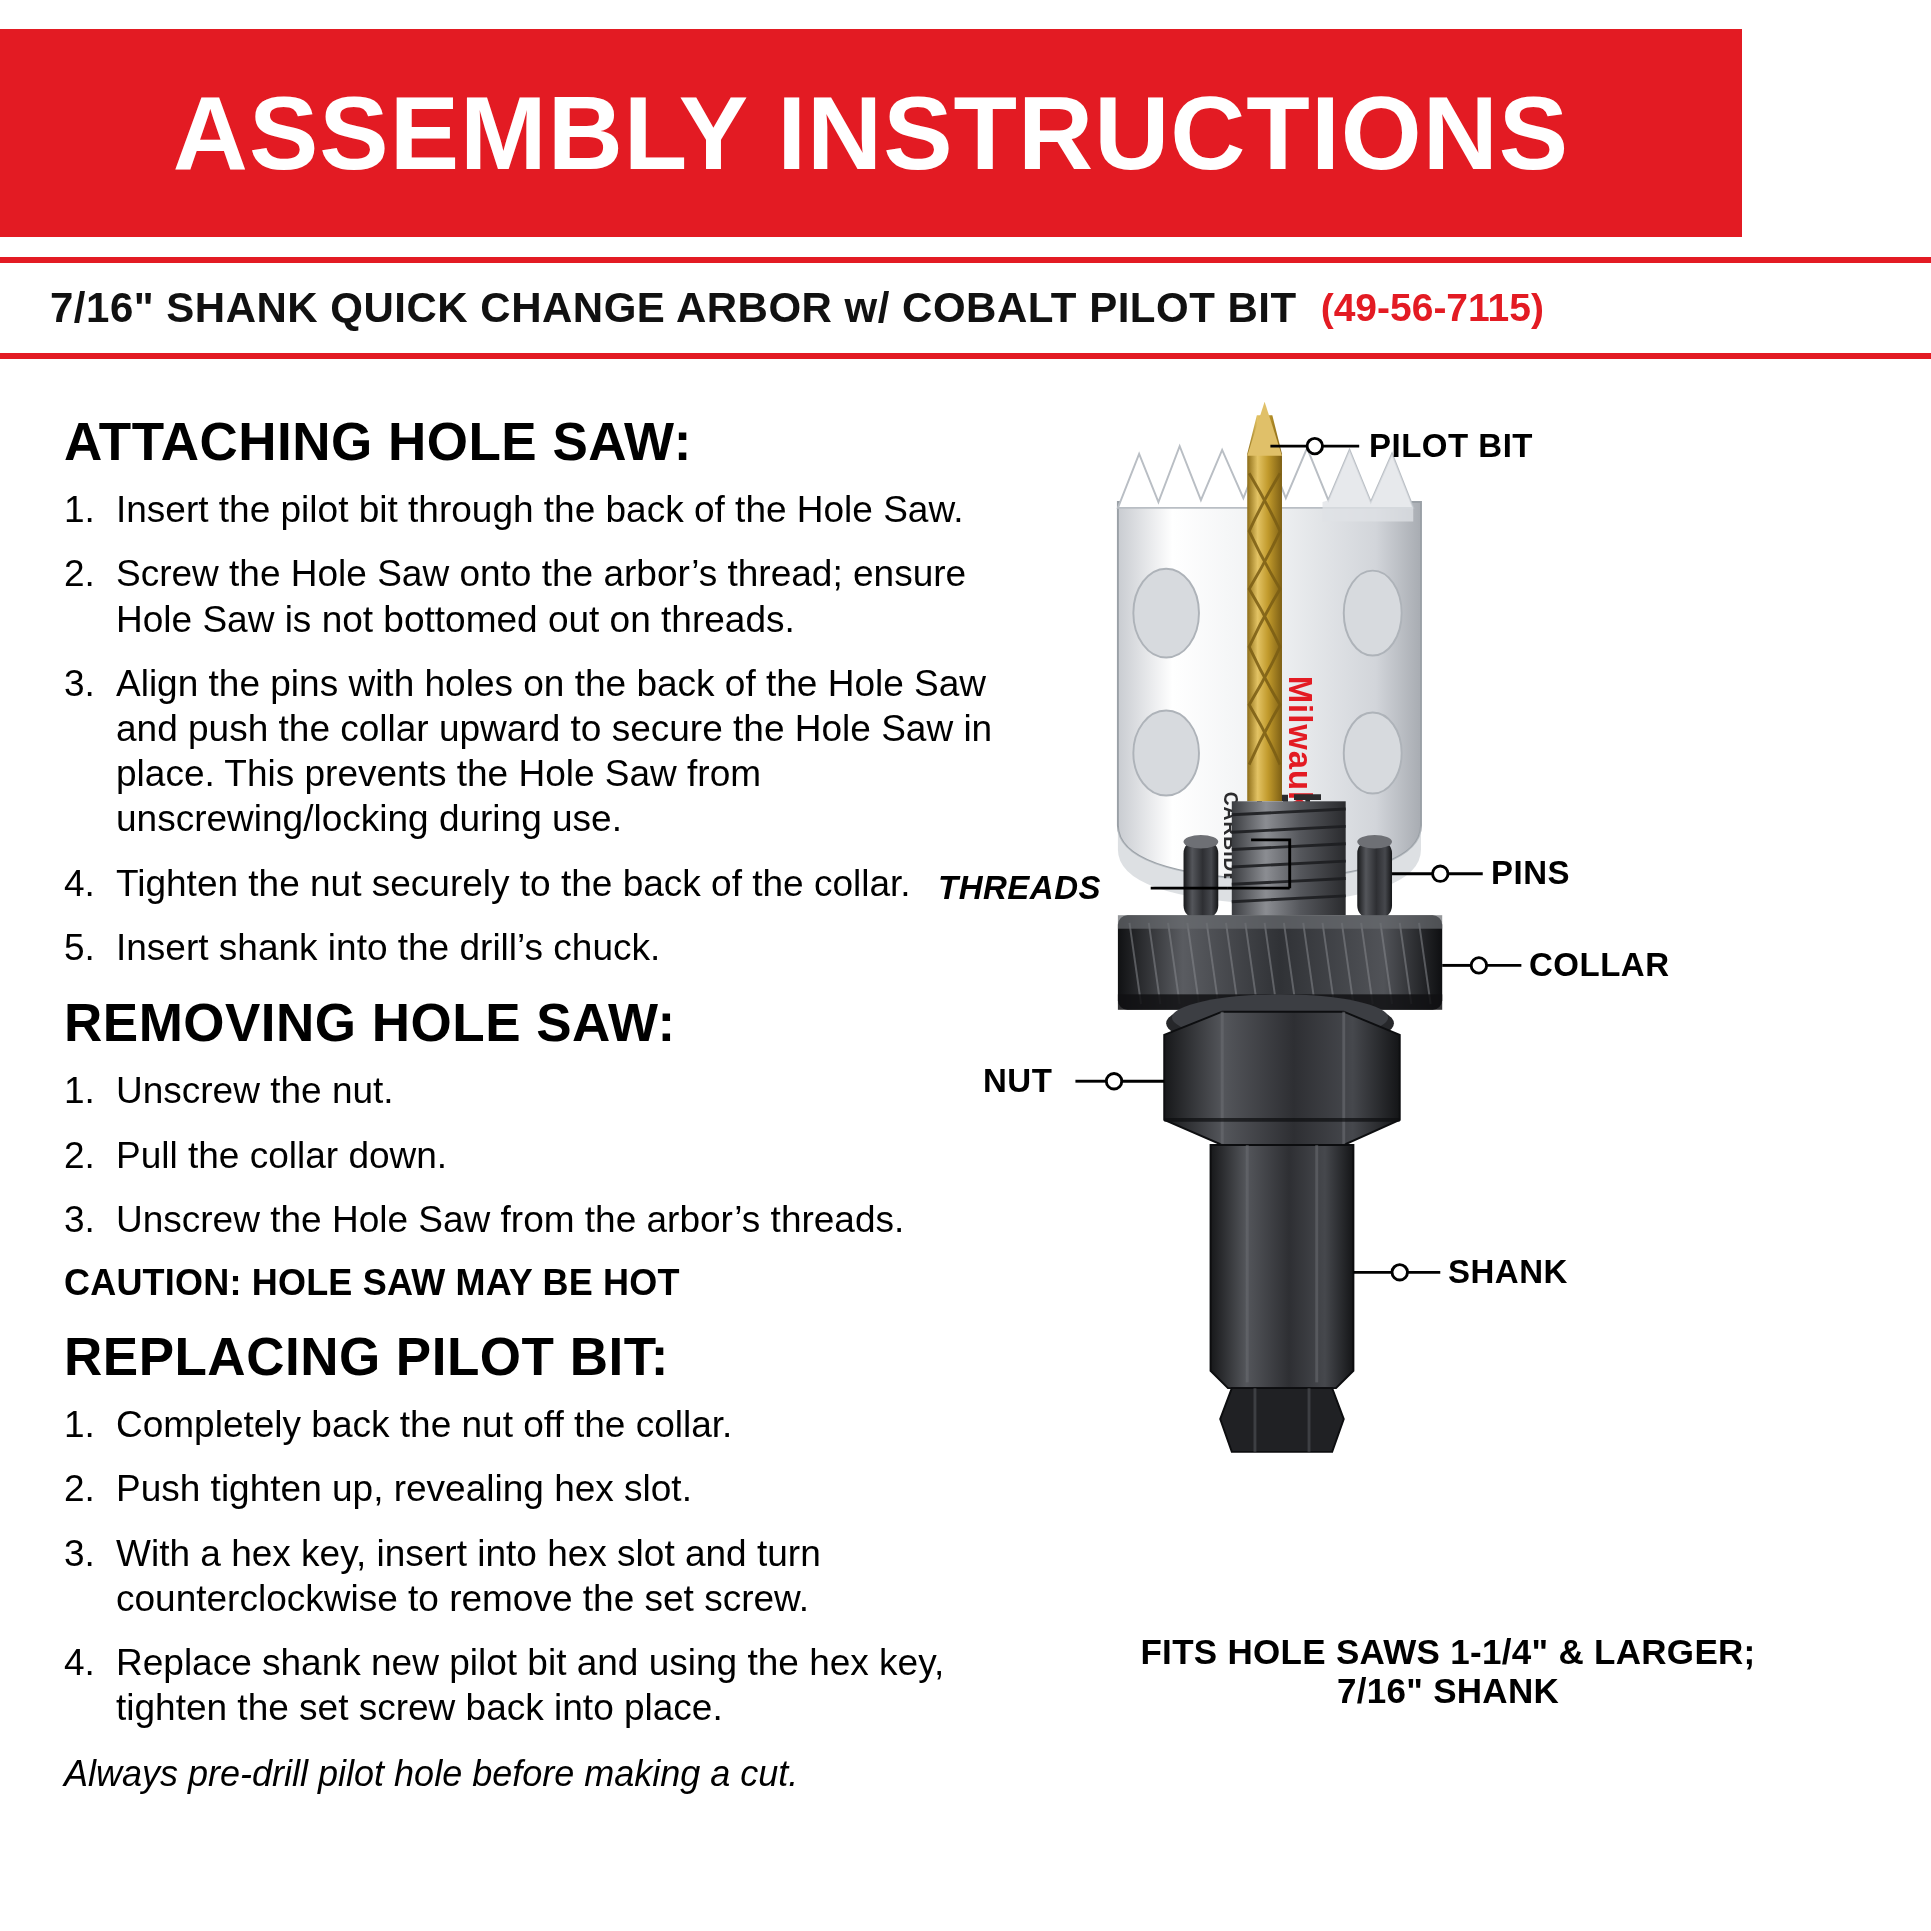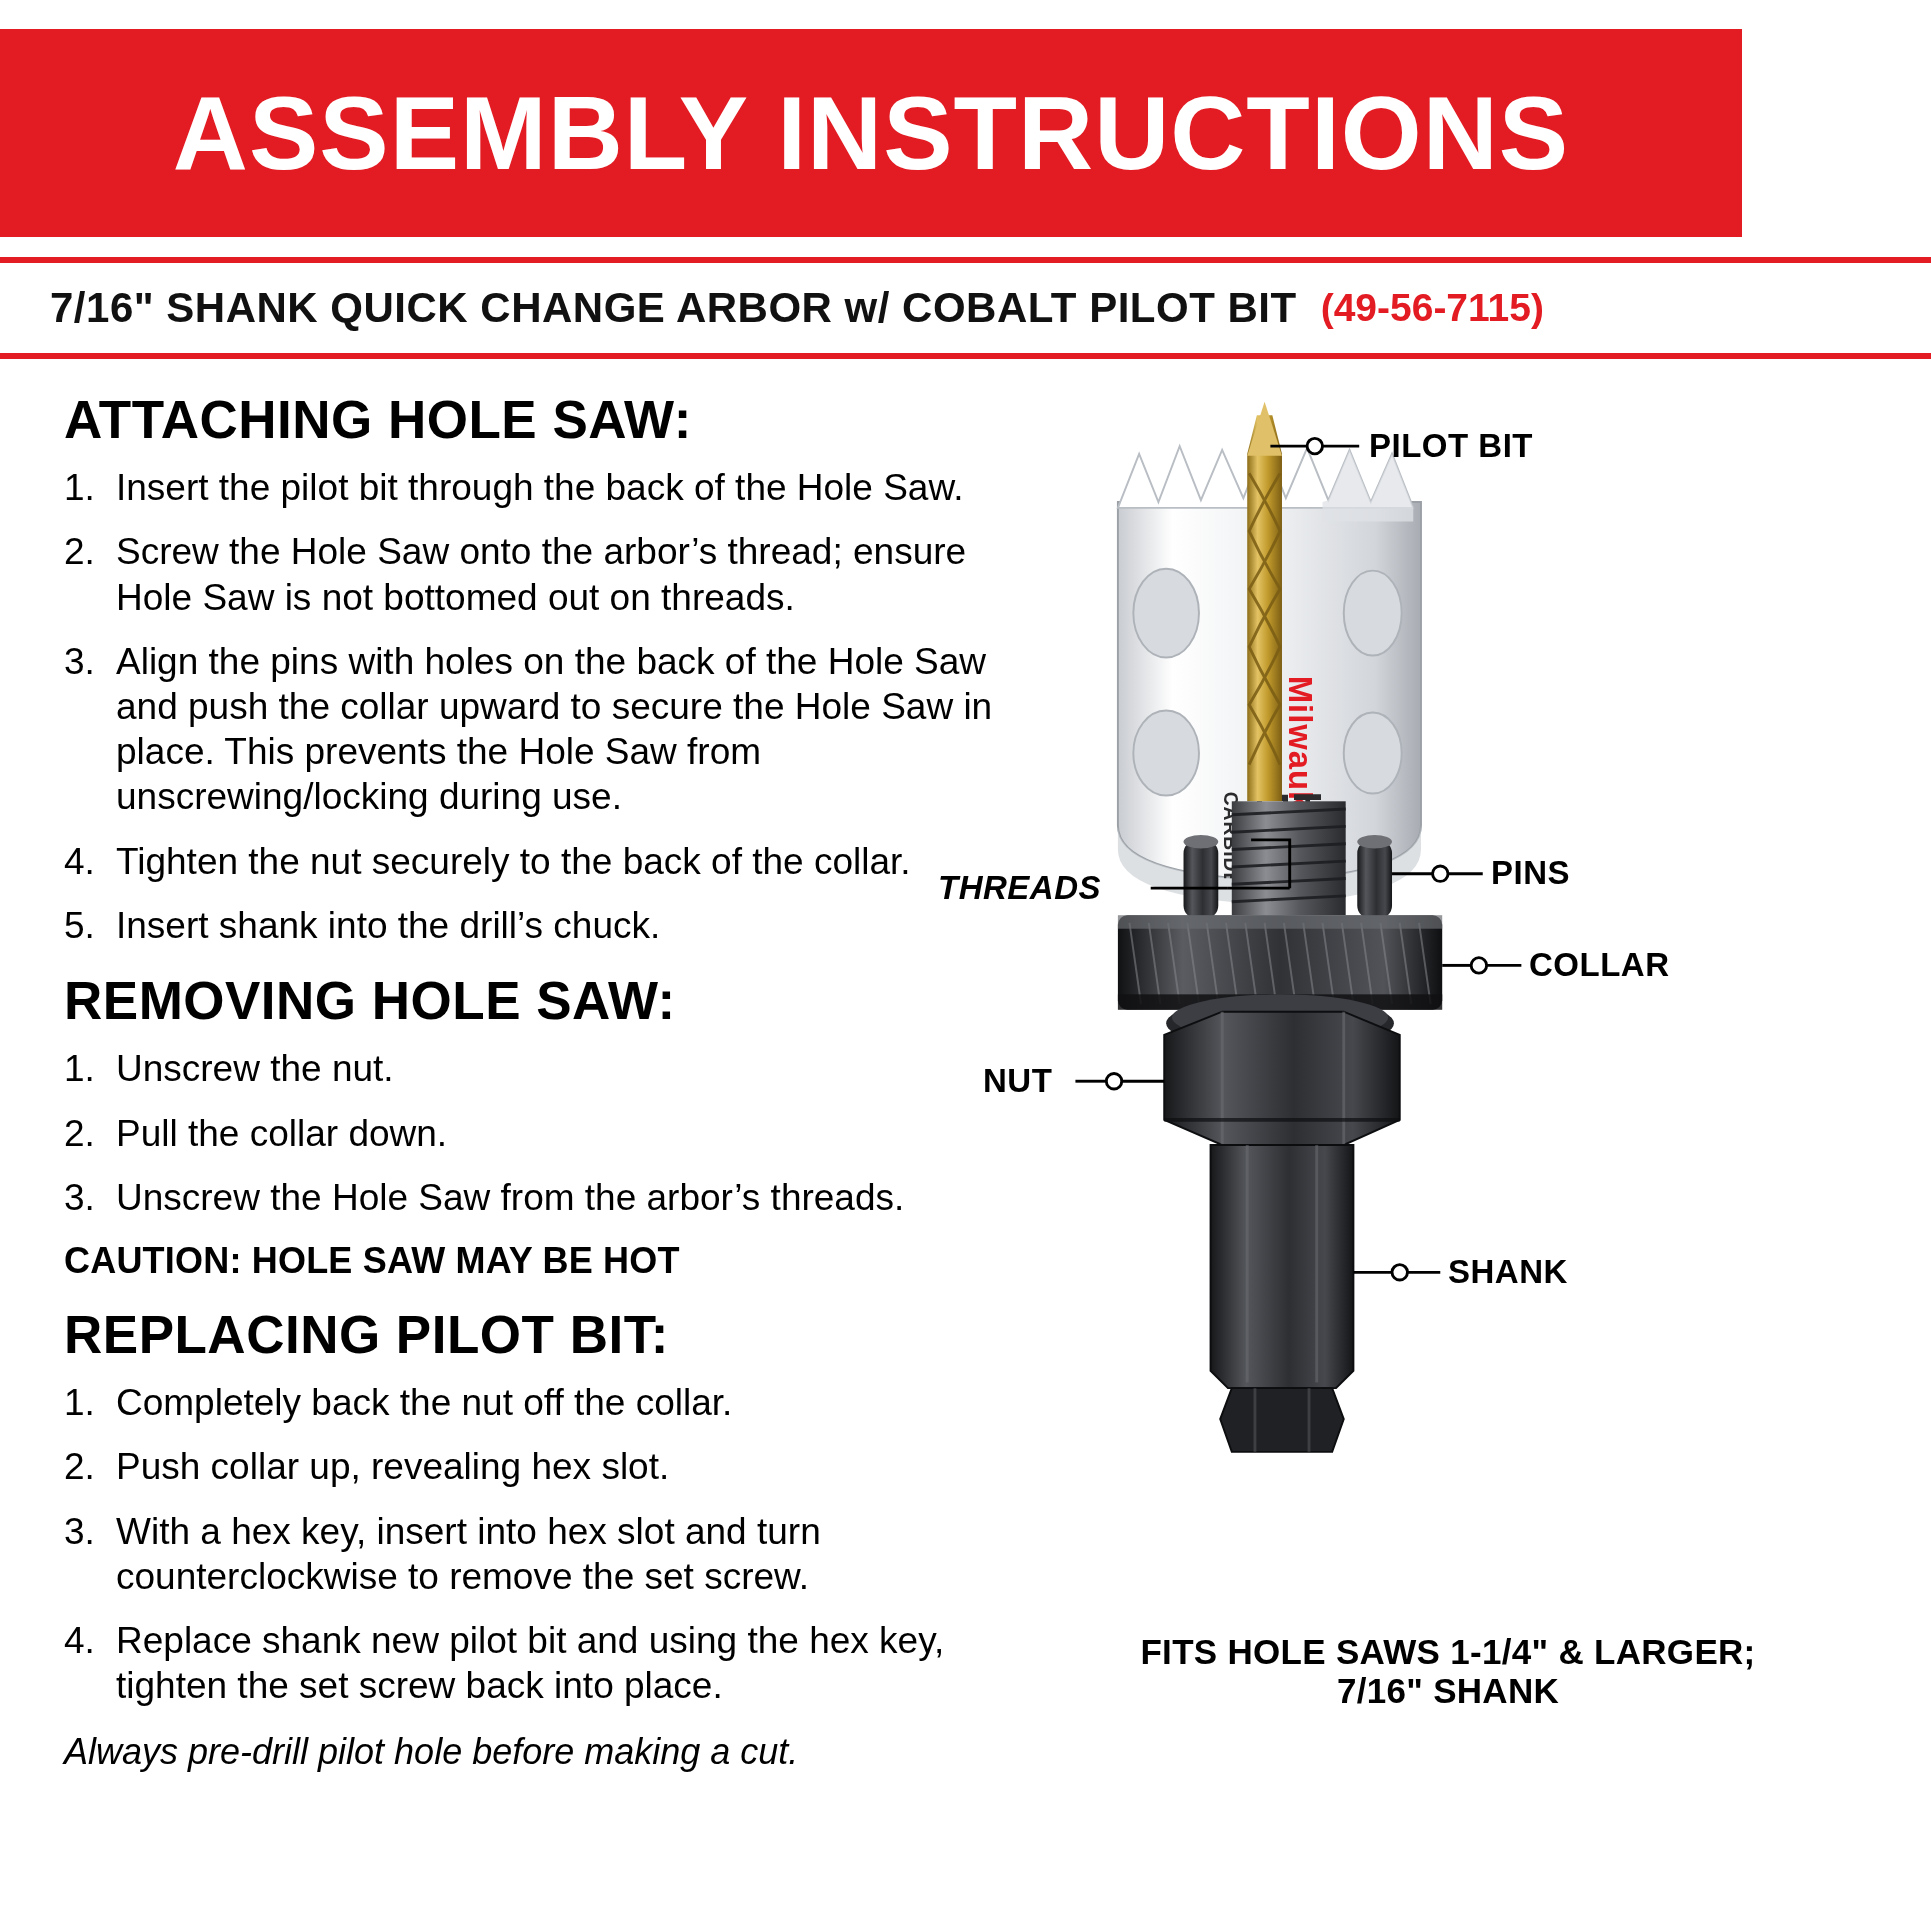--- a/index.html
+++ b/index.html
@@ -81,21 +81,21 @@
     left: 64px;
     width: 975px;
   }
   h2.section-head {
     font-size: 53px;
     font-weight: bold;
     margin: 25px 0 17.4px 0;
     letter-spacing: 0.5px;
     line-height: 1.05;
   }
-  h2.section-head.first { margin-top: 6px; }
+  h2.section-head.first { margin-top: 28px; }
 
   ol.steps {
     list-style: none;
     margin: 0 0 7.7px 0;
     padding: 0;
   }
   ol.steps li {
     font-size: 37px;
     line-height: 1.22;
     margin-bottom: 19.3px;
@@ -182,21 +182,21 @@
     <li><span class="num">1.</span><span>Unscrew the nut.</span></li>
     <li><span class="num">2.</span><span>Pull the collar down.</span></li>
     <li><span class="num">3.</span><span>Unscrew the Hole Saw from the arbor’s threads.</span></li>
   </ol>
 
   <div class="caution">CAUTION:  HOLE SAW MAY BE HOT</div>
 
   <h2 class="section-head">REPLACING PILOT BIT:</h2>
   <ol class="steps">
     <li><span class="num">1.</span><span>Completely back the nut off the collar.</span></li>
-    <li><span class="num">2.</span><span>Push collar up, revealing hex slot.</span></li>
+    <li><span class="num">2.</span><span>Push tighten up, revealing hex slot.</span></li>
     <li><span class="num">3.</span><span>With a hex key, insert into hex slot and turn counterclockwise to remove the set screw.</span></li>
     <li><span class="num">4.</span><span>Replace shank new pilot bit and using the hex key, tighten the set screw back into place.</span></li>
   </ol>
 
   <div class="footnote">Always pre-drill pilot hole before making a cut.</div>
 </div>
 
 <div class="figure">
 
   <svg class="art" width="888" height="1236" viewBox="0 0 920 1280">

